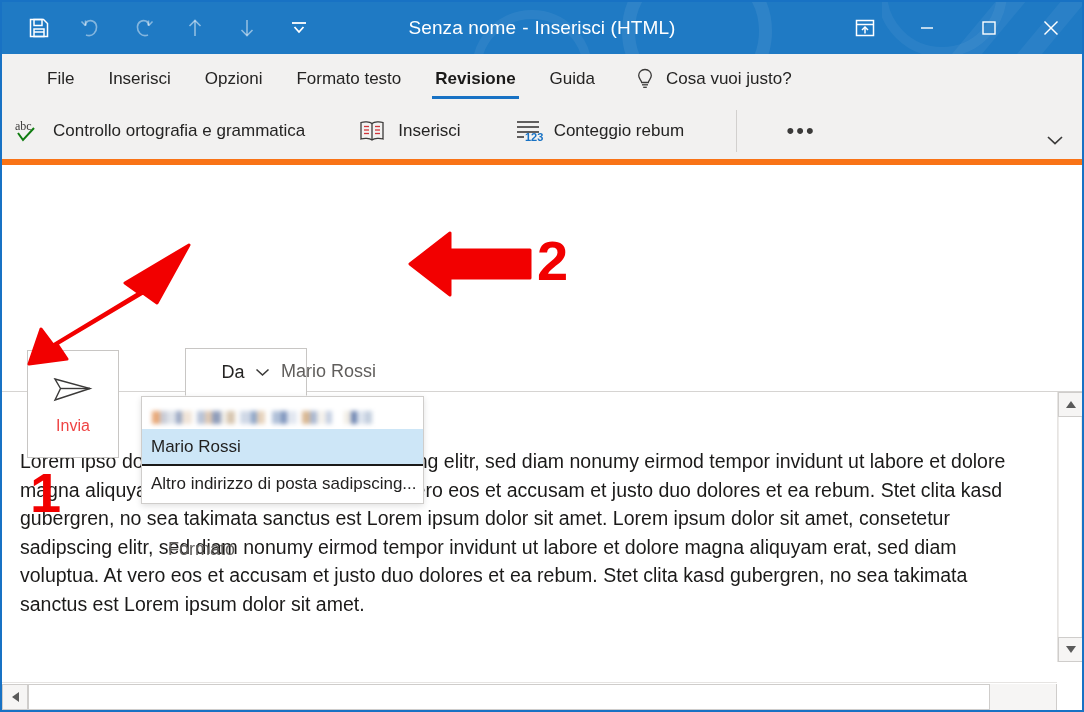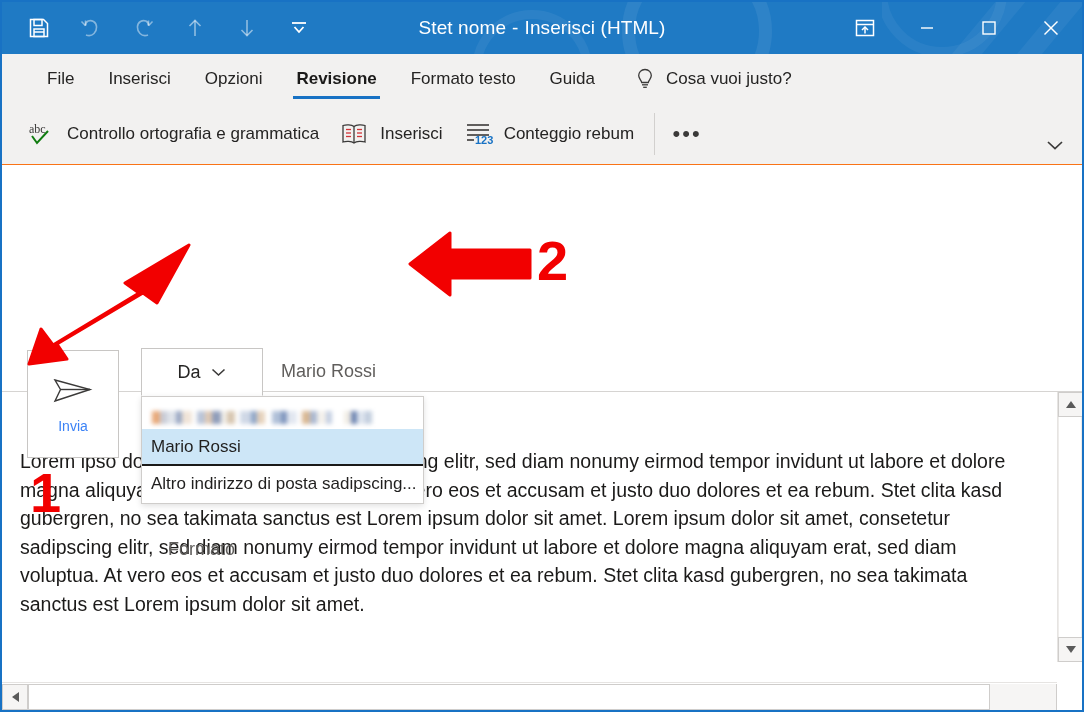--- a/index.html
+++ b/index.html
@@ -123,24 +123,25 @@
     color: #252423;
     cursor: pointer;
   }
   .bulb { width: 22px; height: 26px; display:flex; align-items:center; justify-content:center; }
 
   
   .ribbon-body {
     position: relative;
     height: 62px;
     background: #f2f1f0;
-    border-bottom: 1px solid #f97316;
+    border-bottom: 6px solid #f97316;
     display: flex;
     align-items: center;
-    padding-left: 14px;
+    padding-left: 0;
+    gap: 32px;
   }
   .rb-item {
     display: flex; align-items: center;
     gap: 11px;
     height: 46px;
     padding: 0 10px;
     font-size: 17px;
     color: #252423;
     cursor: pointer;
     white-space: nowrap;
@@ -178,36 +179,36 @@
     left: 25px; top: 185px;
     width: 92px; height: 108px;
     border: 1px solid #c8c6c4;
     background: #ffffff;
     display: flex; flex-direction: column;
     align-items: center; justify-content: center;
     gap: 6px;
     cursor: pointer;
     z-index: 1;
   }
-  .send-label { font-size: 14px; color: #3b82f6; }
+  .send-label { font-size: 16px; color: #ef4444; }
 
   .from-btn {
     position: absolute;
     left: 139px; top: 183px;
     width: 122px; height: 48px;
     border: 1px solid #c8c6c4;
     background: #ffffff;
     display: flex; align-items: center; justify-content: center;
     gap: 9px;
     font-size: 18px;
     color: #252423;
     cursor: pointer;
     z-index: 1;
   }
-  .from-btn.open { border-bottom-color: #ffffff; }
+  .from-btn.open { border-bottom-color: #ffffff; margin-left: 44px; }
 
   .from-value {
     position: absolute;
     left: 279px; top: 196px;
     font-size: 18px;
     color: #605e5c;
     z-index: 1;
   }
 
   .field-line {
@@ -402,21 +403,21 @@
       </div>
       <div class="qat-btn">
         <svg width="22" height="22" viewBox="0 0 22 22" fill="none" stroke="#ffffff" stroke-width="1.8">
           <line x1="4" y1="6" x2="18" y2="6"></line>
           <path d="M6.5 10 L11 15 L15.5 10"></path>
         </svg>
       </div>
     </div>
 
     <div class="tb-title">
-      <span>Stet nome</span>
+      <span>Senza nome</span>
       <span class="sep">-</span>
       <span>Inserisci (HTML)</span>
     </div>
 
     <div class="tb-winbtns">
       <div class="win-btn">
         <svg width="22" height="22" viewBox="0 0 22 22" fill="none" stroke="#ffffff" stroke-width="1.5">
           <rect x="2.5" y="3.5" width="17" height="15"></rect>
           <line x1="2.5" y1="7.5" x2="19.5" y2="7.5"></line>
           <line x1="11" y1="16.5" x2="11" y2="10"></line>
@@ -445,25 +446,25 @@
   <div class="ribbon-tabs">
     <div class="rtab">
         <span>File</span>
       </div>
     <div class="rtab">
         <span>Inserisci</span>
       </div>
     <div class="rtab">
         <span>Opzioni</span>
       </div>
+    <div class="rtab">
+        <span>Formato testo</span>
+      </div>
     <div class="rtab active">
         <span>Revisione</span>
-      </div>
-    <div class="rtab">
-        <span>Formato testo</span>
       </div>
     <div class="rtab">
         <span>Guida</span>
       </div>
 
     <div class="tellme">
       <span class="bulb">
         <svg width="20" height="24" viewBox="0 0 20 24" fill="none" stroke="#3b3a39" stroke-width="1.3">
           <path d="M10 2.5 C6 2.5 3.7 5.5 3.7 8.6 C3.7 11.5 6.3 13 6.7 15.5 L13.3 15.5 C13.7 13 16.3 11.5 16.3 8.6 C16.3 5.5 14 2.5 10 2.5 Z"></path>
           <line x1="7" y1="17.8" x2="13" y2="17.8"></line>

